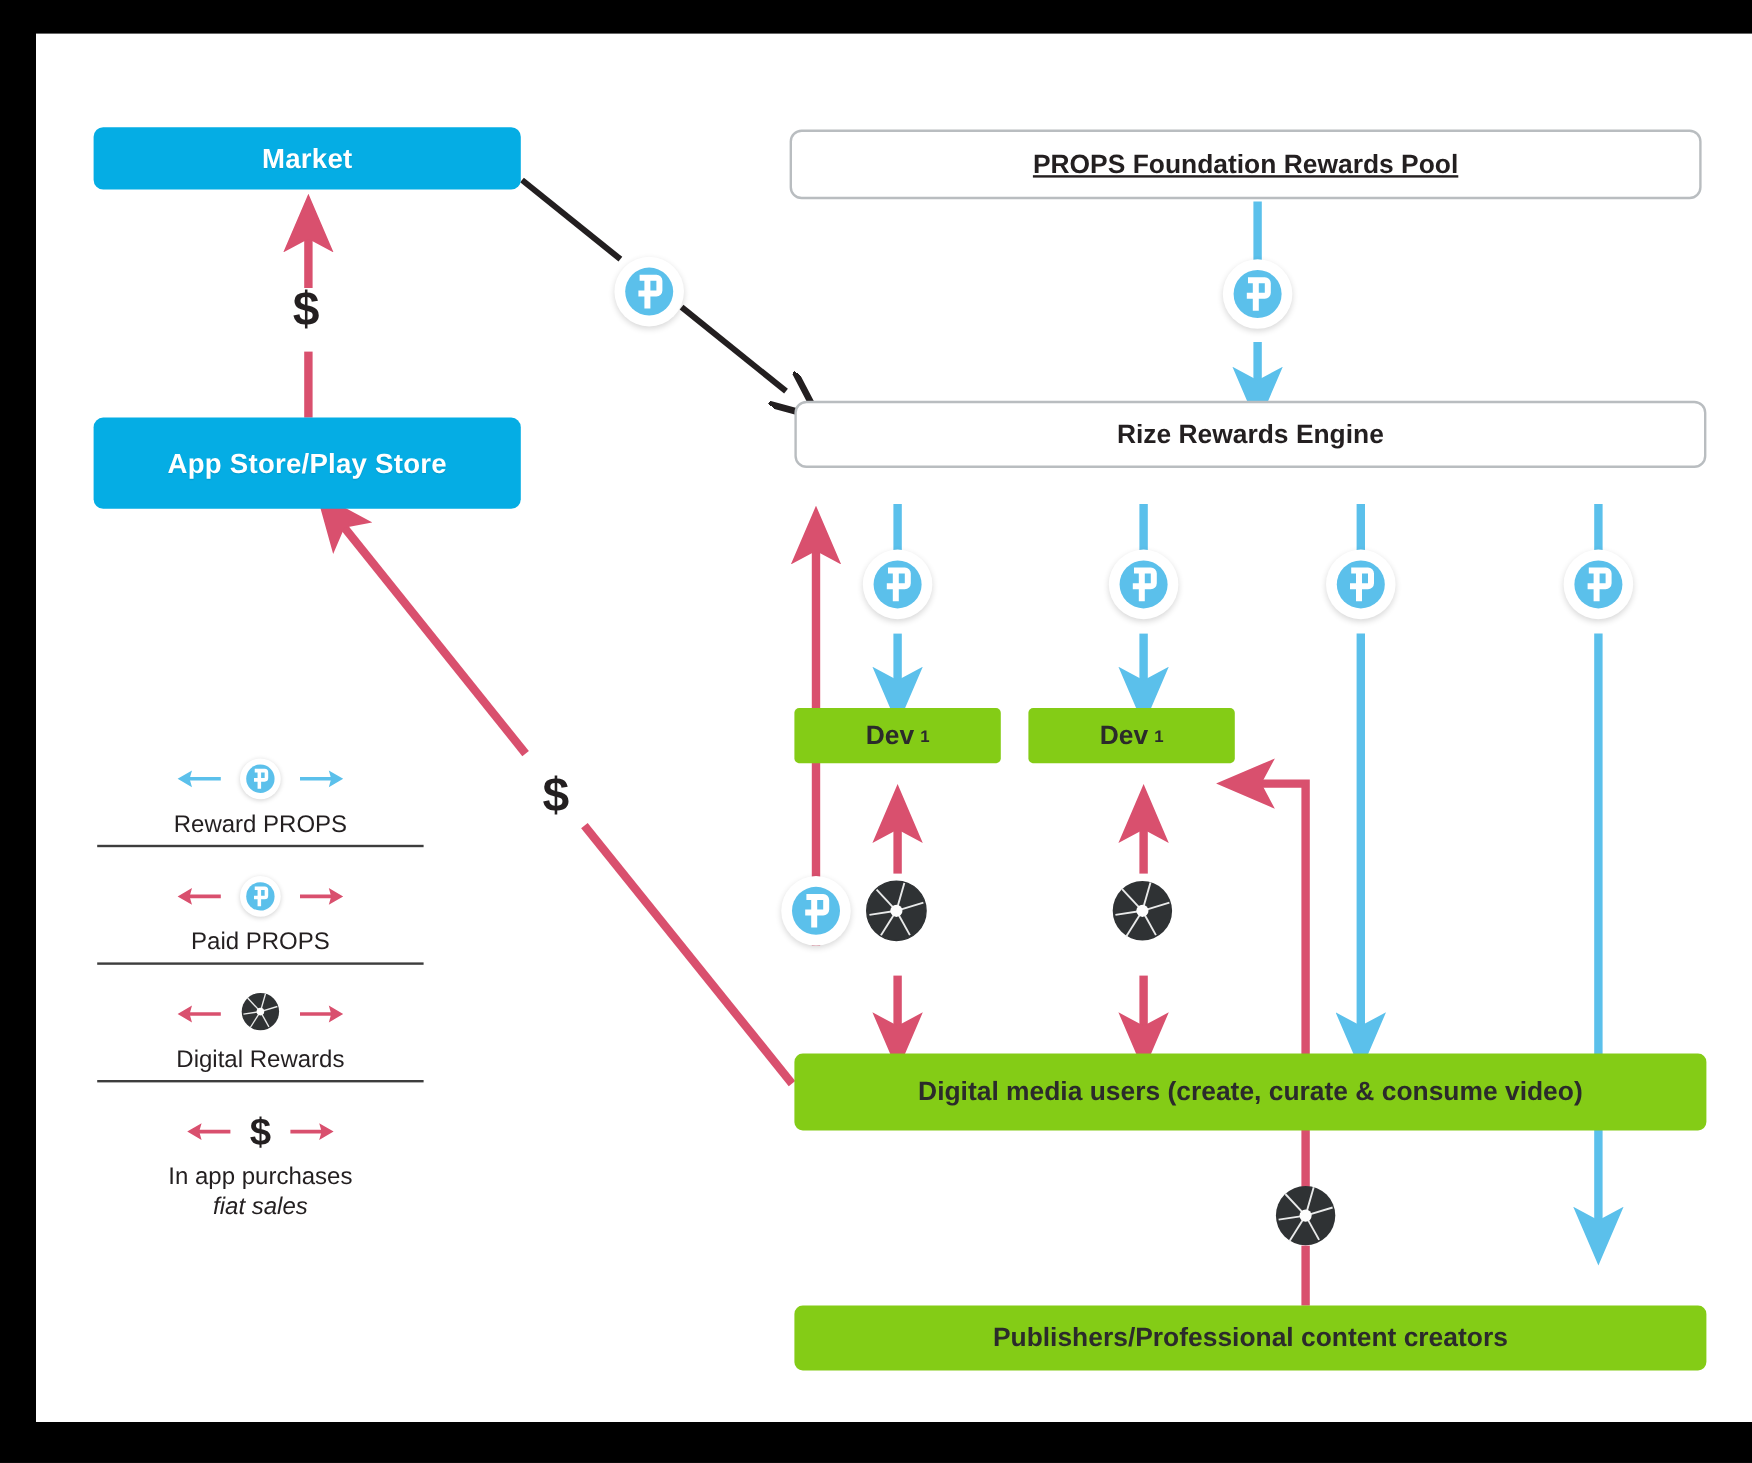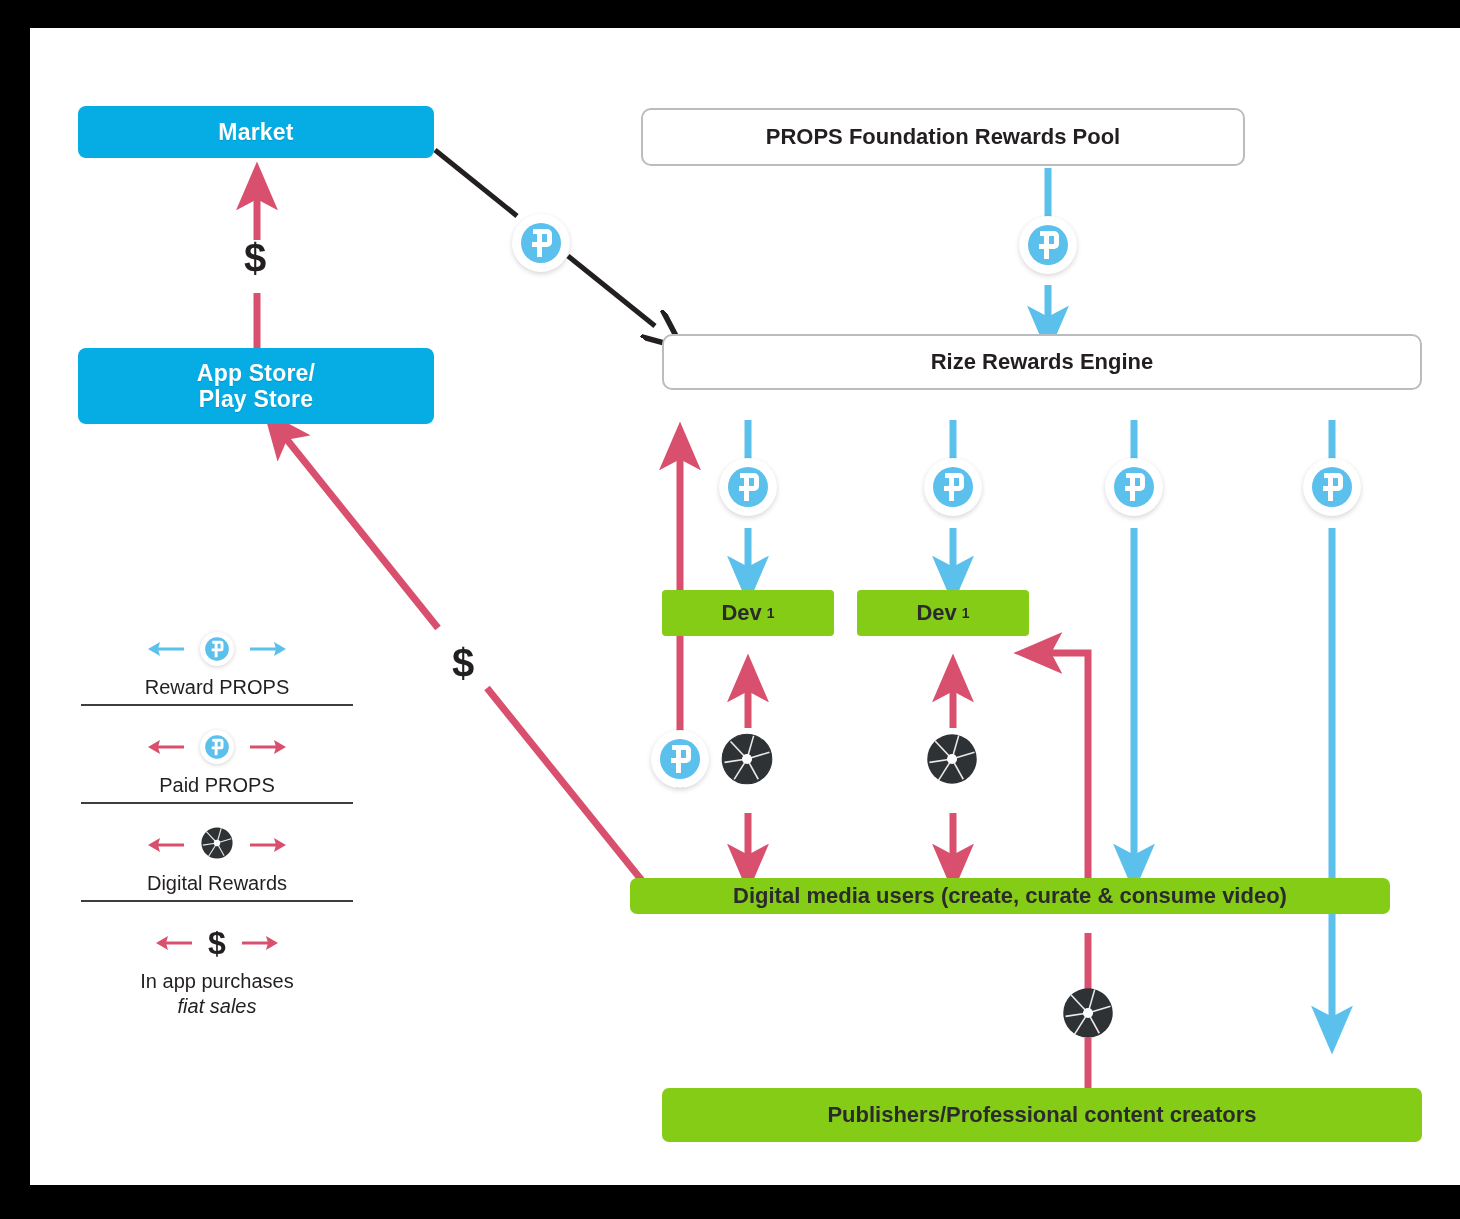--- a/index.html
+++ b/index.html
@@ -218,44 +218,44 @@
     <g>
       <line x1="630" y1="875" x2="457" y2="660" stroke="#D9506E" stroke-width="7"></line>
       <line x1="408" y1="600" x2="250" y2="403" stroke="#D9506E" stroke-width="7" marker-end="url(#ah-pink)"></line>
     </g>
   </svg>
 
   <div class="node node-solid-blue" style="left:48px; top:78px; width:356px; height:52px;">
     <span>Market</span>
   </div>
 
-  <div class="node node-solid-blue" style="left:48px; top:320px; width:356px; height:76px; flex-direction:column;">
+  <div class="node node-solid-blue" style="left:48px; top:320px; width:356px; height:76px; flex-direction:row;">
     <span>App Store/</span>
     <span>Play Store</span>
   </div>
 
-  <div class="node node-outline" style="left:611px; top:80px; width:604px; height:58px;">
+  <div class="node node-outline" style="left:628px; top:80px; width:760px; height:58px;text-decoration:underline;">
     <span>PROPS Foundation Rewards Pool</span>
   </div>
 
   <div class="node node-outline" style="left:632px; top:306px; width:760px; height:56px;">
     <span>Rize Rewards Engine</span>
   </div>
 
   <div class="node node-lightblue" style="left:632px; top:562px; width:172px; height:46px;">
     <span class="dev-label">Dev</span>
       <span class="dev-sub">1</span>
   </div>
 
   <div class="node node-lightblue" style="left:827px; top:562px; width:172px; height:46px;">
     <span class="dev-label">Dev</span>
       <span class="dev-sub">1</span>
   </div>
 
-  <div class="node node-lightblue rounded" style="left:600px; top:850px; width:760px; height:36px;">
+  <div class="node node-lightblue rounded" style="left:632px; top:850px; width:760px; height:64px;">
     <span>Digital media users (create, curate &amp; consume video)</span>
   </div>
 
   <div class="node node-lightblue rounded" style="left:632px; top:1060px; width:760px; height:54px;">
     <span>Publishers/Professional content creators</span>
   </div>
 
   <div class="props-icon" style="left:482px; top:186px; width:58px; height:58px;">
     <svg width="44" height="44" viewBox="0 0 44 44">
       <circle cx="22" cy="22" r="20" fill="#5BC0EB"></circle>

